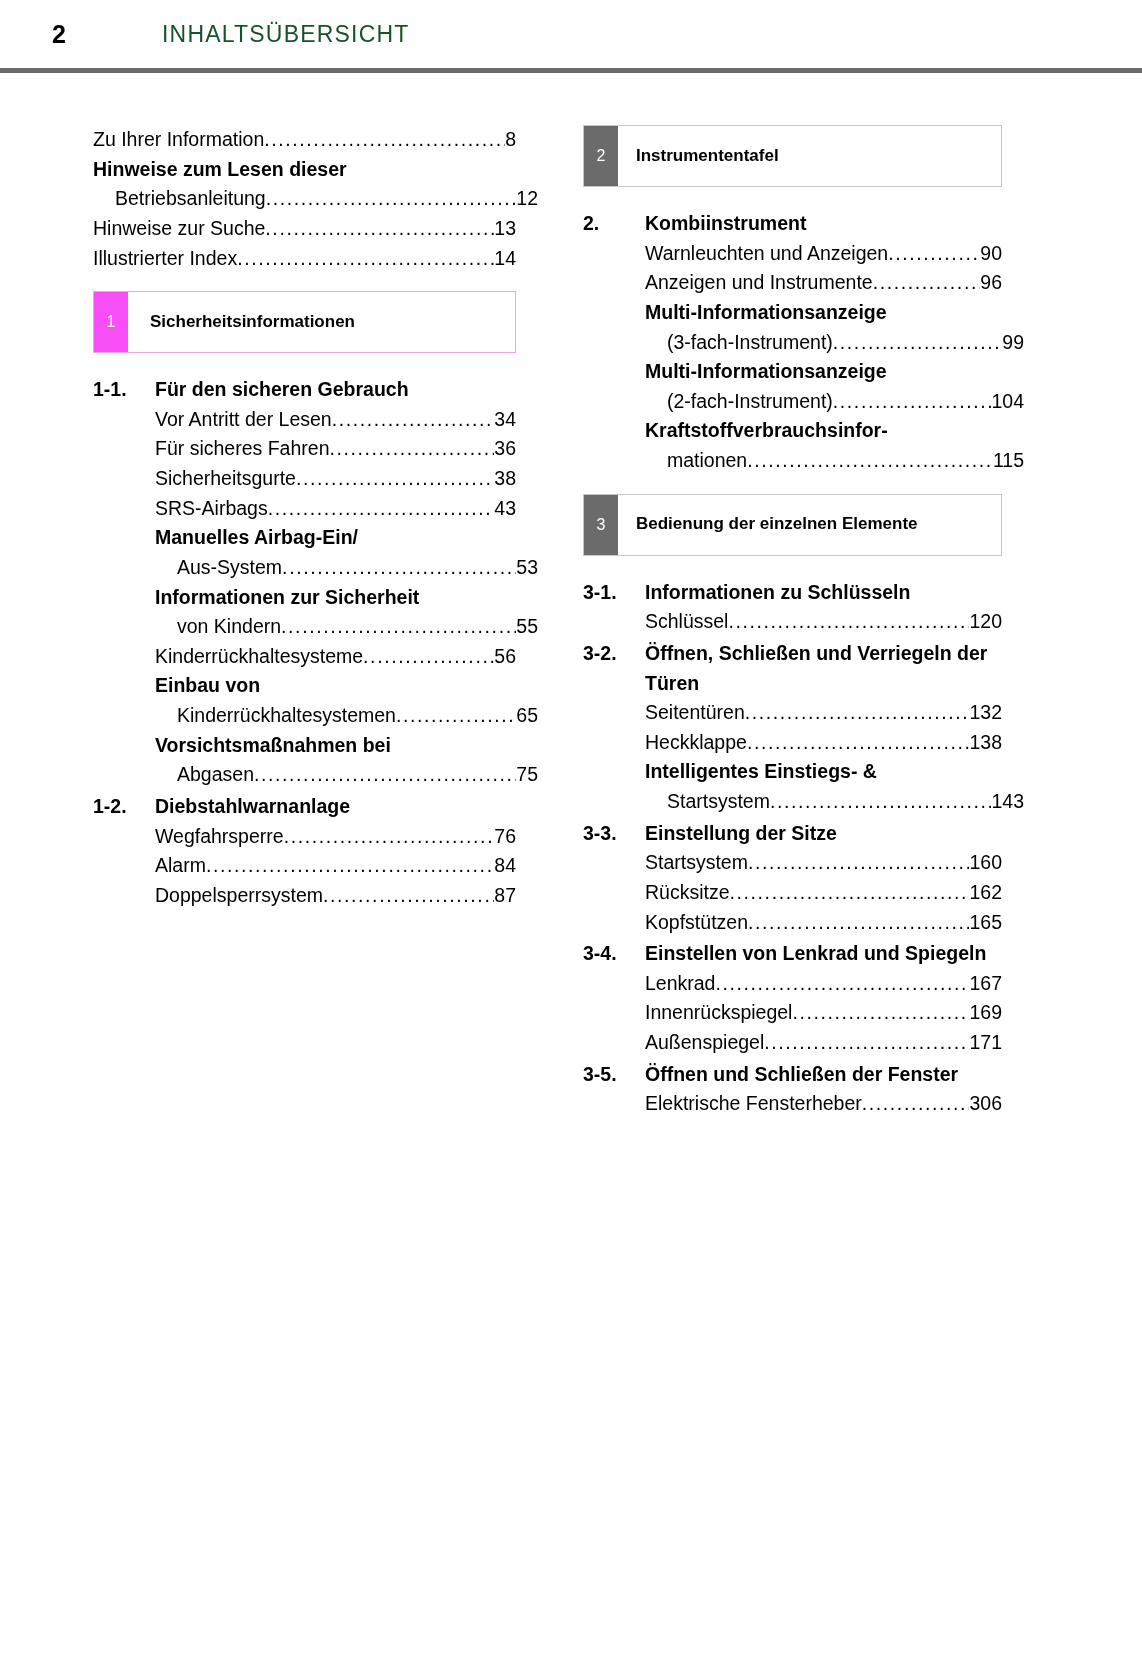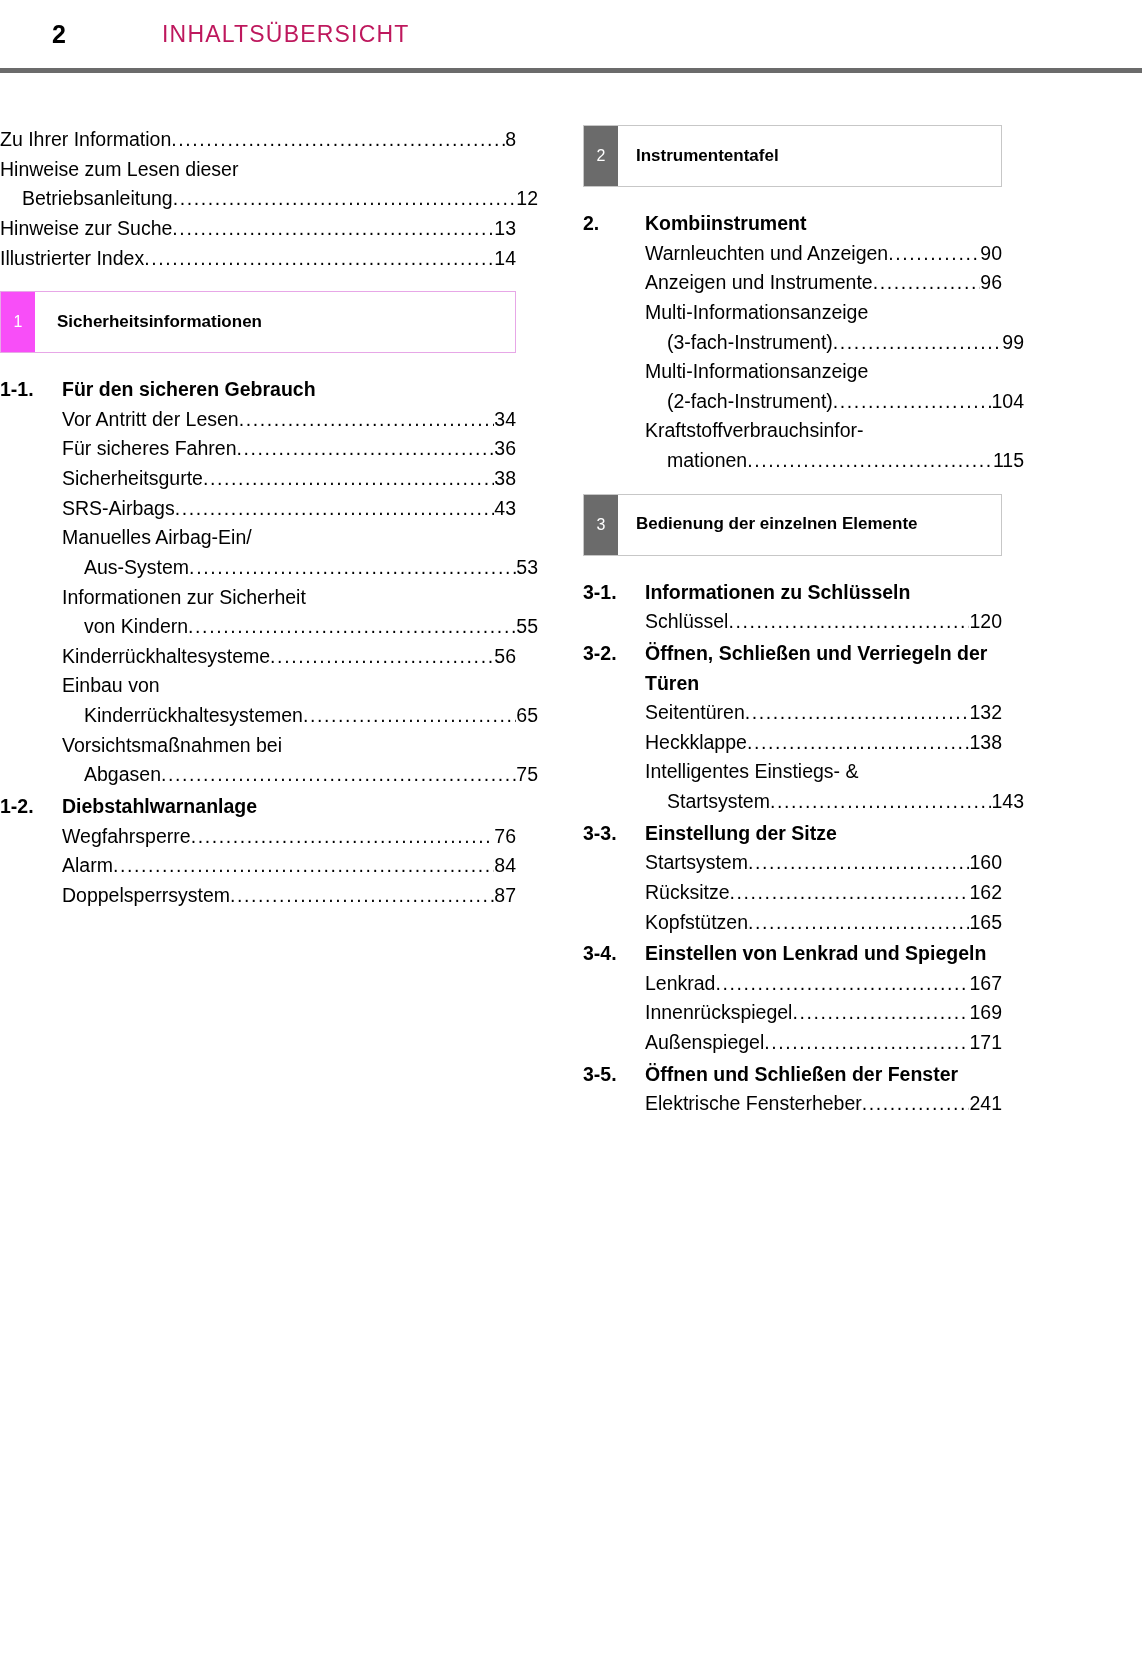--- a/index.html
+++ b/index.html
@@ -28,39 +28,40 @@
   .page-number {
     font-size: 25px;
     font-weight: bold;
     color: #000;
     width: 110px;
     flex: none;
   }
   .header-title {
     font-size: 23px;
     letter-spacing: 1.2px;
-    color: #be185d;
+    color: #14532d;
   }
   .header-rule {
     height: 5px;
     background: #6b6b6b;
     width: 100%;
   }
 
   
   .columns {
     display: flex;
     padding-top: 52px;
     box-sizing: border-box;
   }
   .col {
     box-sizing: border-box;
   }
   .col-left {
     width: 571px;
+    padding-left: 93px;
     padding-right: 55px;
   }
   .col-right {
     width: 571px;
     padding-left: 12px;
     padding-right: 140px;
   }
 
   
   .section-banner {
@@ -143,20 +144,21 @@
   }
   .entry-page {
     flex: none;
     white-space: pre;
   }
   .entry-cont {
     padding-left: 22px;
   }
   .entry-first-nopage {
     display: block;
+    font-weight: bold;
   }
 </style>
 </head>
 <body>
 
 <div class="page-header">
   <div class="page-number">2</div>
   <div class="header-title">INHALTSÜBERSICHT</div>
 </div>
 <div class="header-rule"></div>
@@ -439,19 +441,19 @@
           </div>
         </div>
         <div class="grp">
           <span class="grp-num">3-5.</span>
           <span class="grp-label">Öffnen und Schließen der Fenster</span>
         </div>
         <div class="entry">
           <div class="entry-line">
             <span class="entry-text">Elektrische Fensterheber</span>
             <span class="dots">..........................................................................................</span>
-            <span class="entry-page">241</span>
+            <span class="entry-page">306</span>
           </div>
         </div>
       </div>
   </div>
 
 </div>
 
 </body></html>

